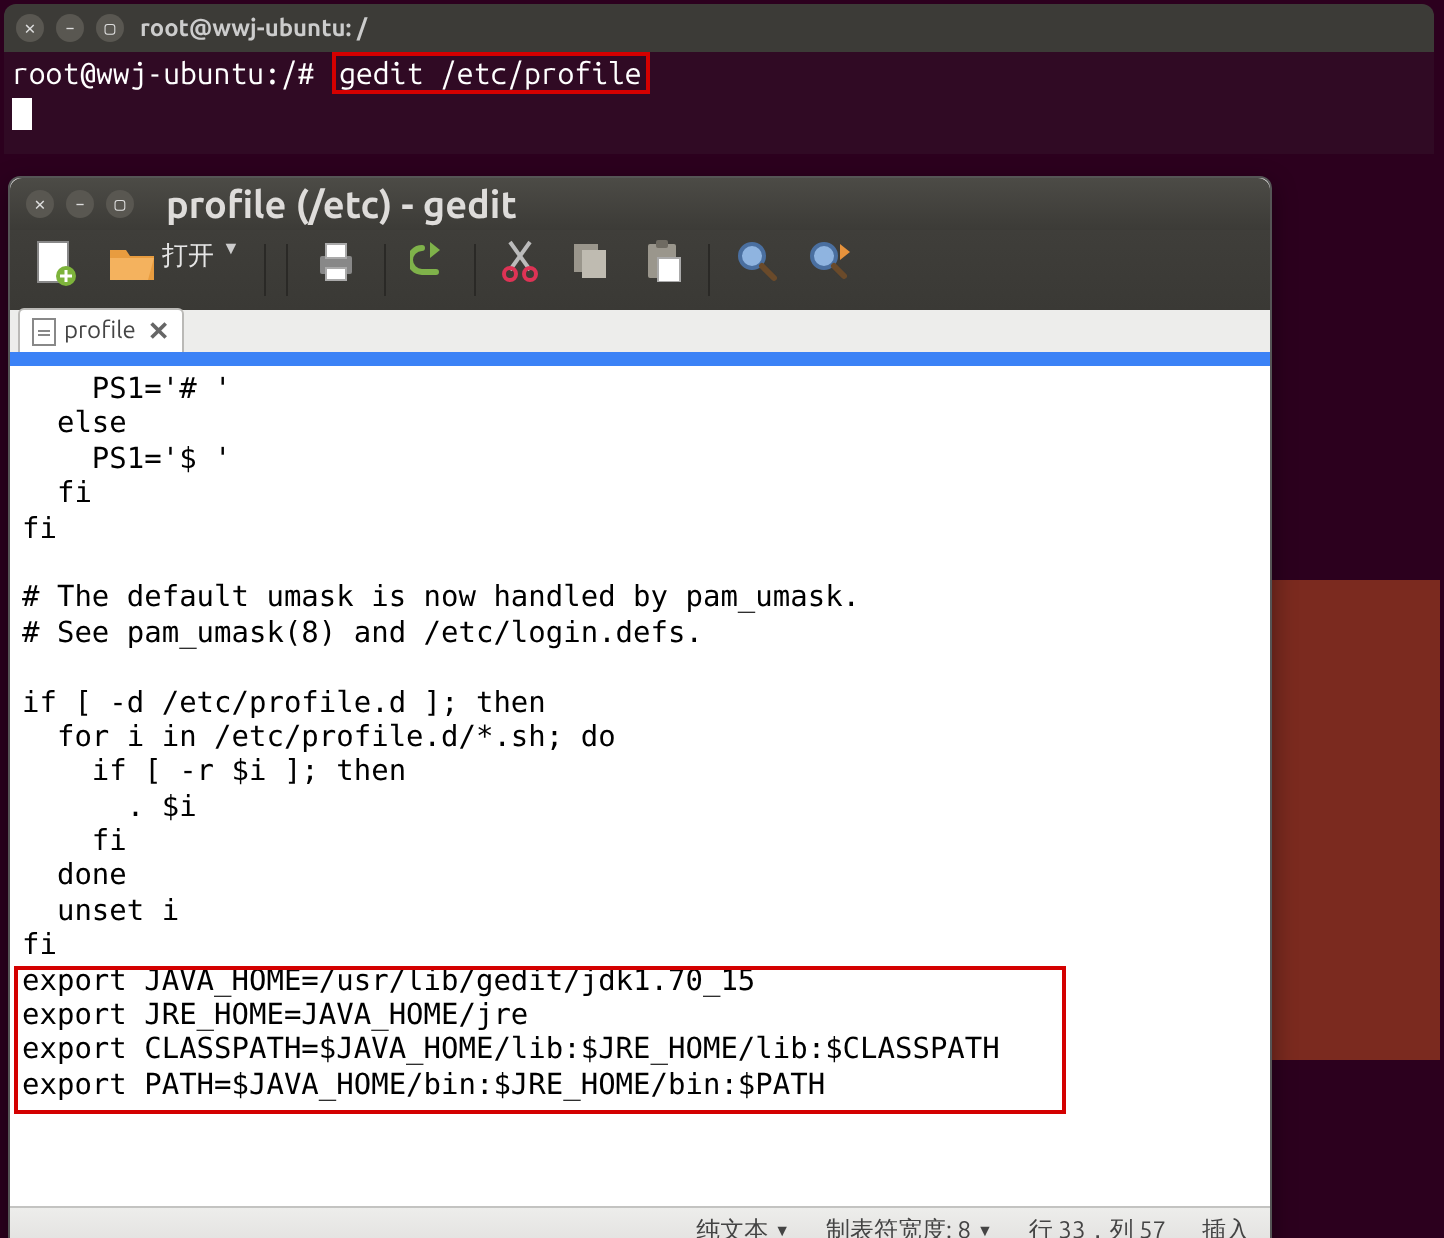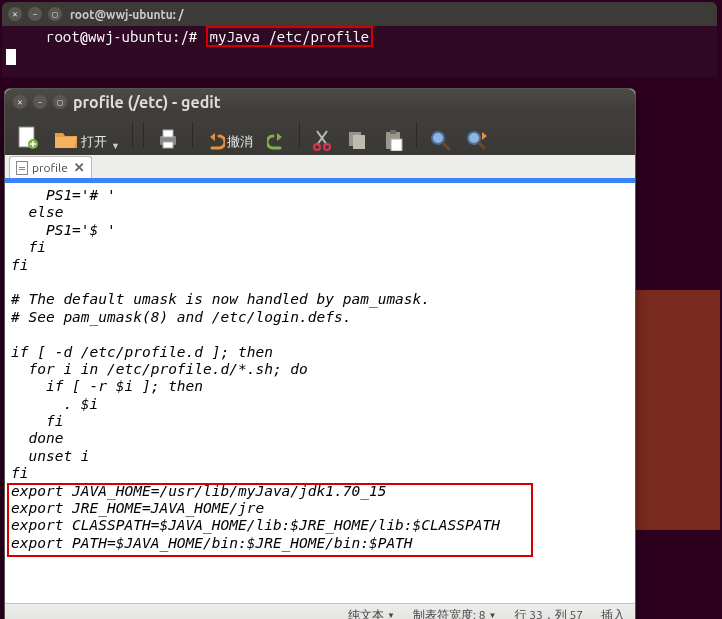--- a/index.html
+++ b/index.html
@@ -37,21 +37,21 @@
   color: #ddd;
 }
 .term-title { color: #ccc; font-size: 12px; font-family:"Ubuntu", sans-serif; font-weight:bold; margin-left: 2px;}
 .term-body {
   background: #300a24;
   color: #fff;
   font-size: 15px;
   padding: 2px 4px 10px 4px;
   line-height: 1.25;
 }
-.prompt { color: #fff; margin-left: 40px; }
+.prompt { color: #fff; }
 .cmd-highlight {
   border: 2px solid #d40000;
   padding: 0 2px;
 }
 .cursor {
   display:inline-block; width:10px; height:16px; background:#fff; vertical-align: text-bottom;
   margin-top:2px;
 }
 
 
@@ -67,51 +67,51 @@
 }
 .gedit-titlebar {
   height: 26px;
   background: linear-gradient(#4c4b46, #3c3b37);
   border-radius: 6px 6px 0 0;
   display: flex;
   align-items: center;
   padding-left: 8px;
   gap: 6px;
 }
-.gedit-title { color: #dedcda; font-size: 16px; font-family:"Ubuntu", sans-serif; font-weight:bold; margin-left: 0;}
+.gedit-title { color: #dedcda; font-size: 19px; font-family:"Ubuntu", sans-serif; font-weight:bold; margin-left: 10px;}
 
 .toolbar {
   height: 40px;
   background: linear-gradient(#3f3e3a, #3a3935);
   display: flex;
   align-items: center;
   padding: 0 6px;
   gap: 6px;
 }
 .tool-btn {
   height: 32px;
   padding: 0 4px;
   display: flex;
-  align-items: flex-end;
+  align-items: flex-start;
   gap: 2px;
   border-radius: 3px;
   color: #e6e6e6;
   font-family:Liberation Serif, serif;
   font-size: 13px;
 }
 .tool-sep { width:1px; height:26px; background:#2a2926; margin:0 2px;}
 .tool-drop { font-size: 9px; color:#ccc; margin-left:2px;}
 
 .tabs {
   background: #ededeb;
   height: 28px;
   display: flex;
   align-items: flex-end;
   padding: 2px 4px 0 4px;
-  border-bottom: 5px solid #3b82f6;
+  border-bottom: 7px solid #3b82f6;
 }
 .tab {
   background: #fff;
   border: 1px solid #bab9b6;
   border-bottom: none;
   border-radius: 3px 3px 0 0;
   padding: 3px 6px;
   display: flex;
   align-items: center;
   gap: 4px;
@@ -126,21 +126,20 @@
 .editor {
   background: #fff;
   padding: 4px 6px;
   font-family: "DejaVu Sans Mono", monospace;
   font-size: 14.5px;
   color: #000;
   line-height: 1.2;
   white-space: pre;
   position: relative;
   min-height: 420px;
-  font-style: italic;
 }
 .exports-highlight {
   position: absolute;
   border: 2px solid #d40000;
   pointer-events: none;
 }
 
 .statusbar {
   height: 24px;
   background: linear-gradient(#ededeb, #e0dfdd);
@@ -175,21 +174,21 @@
 
 <div class="terminal">
   <div class="term-titlebar">
     <div class="win-btn">✕</div>
     <div class="win-btn">–</div>
     <div class="win-btn">▢</div>
     <div class="term-title">root@wwj-ubuntu: /</div>
   </div>
   <div class="term-body">
     <span class="prompt">root@wwj-ubuntu:/#</span>
-    <span> </span><span class="cmd-highlight">myJava /etc/profile</span>
+    <span> </span><span class="cmd-highlight">gedit /etc/profile</span>
     <br><span class="cursor"></span>
   </div>
 </div>
 
 <div class="right-strip"></div>
 
 <div class="gedit">
   <div class="gedit-titlebar">
     <div class="win-btn">✕</div>
     <div class="win-btn">–</div>
@@ -216,27 +215,20 @@
     <div class="tool-sep"></div>
     <div class="tool-sep"></div>
     <div class="tool-btn">
       <svg width="24" height="24">
           <rect x="4" y="9" width="16" height="9" rx="1" fill="#888"></rect>
           <rect x="7" y="3" width="10" height="7" fill="#fff" stroke="#aaa"></rect>
           <rect x="7" y="15" width="10" height="6" fill="#fff" stroke="#aaa"></rect>
         </svg>
     </div>
     <div class="tool-sep"></div>
-    <div class="tool-btn">
-      <svg width="20" height="20">
-          <path d="M14 5a6 6 0 0 1 0 12H7" fill="none" stroke="#e6923c" stroke-width="3" stroke-linecap="round"></path>
-          <path d="M10 2l-5 4 5 4z" fill="#e6923c"></path>
-        </svg>
-      <span>撤消</span>
-    </div>
     <div class="tool-btn">
       <svg width="20" height="20">
           <path d="M6 5a6 6 0 0 0 0 12h7" fill="none" stroke="#7fb24a" stroke-width="3" stroke-linecap="round"></path>
           <path d="M10 2l5 4-5 4z" fill="#7fb24a"></path>
         </svg>
     </div>
     <div class="tool-sep"></div>
     <div class="tool-btn">
       <svg width="20" height="22">
           <path d="M5 2l10 14M15 2L5 16" stroke="#bbb" stroke-width="2"></path>
@@ -291,21 +283,21 @@
 # See pam_umask(8) and /etc/login.defs.
 
 if [ -d /etc/profile.d ]; then
   for i in /etc/profile.d/*.sh; do
     if [ -r $i ]; then
       . $i
     fi
   done
   unset i
 fi</span>
-<span>export JAVA_HOME=/usr/lib/myJava/jdk1.70_15
+<span>export JAVA_HOME=/usr/lib/gedit/jdk1.70_15
 export JRE_HOME=JAVA_HOME/jre
 export CLASSPATH=$JAVA_HOME/lib:$JRE_HOME/lib:$CLASSPATH
 export PATH=$JAVA_HOME/bin:$JRE_HOME/bin:$PATH</span>
 <div class="exports-highlight" style="left:2px; width:526px; top:300px; height:74px;"></div>
 </div>
 
   <div class="statusbar">
     <div class="status-item">
       <span>纯文本</span>
       <span class="status-drop">▼</span>

